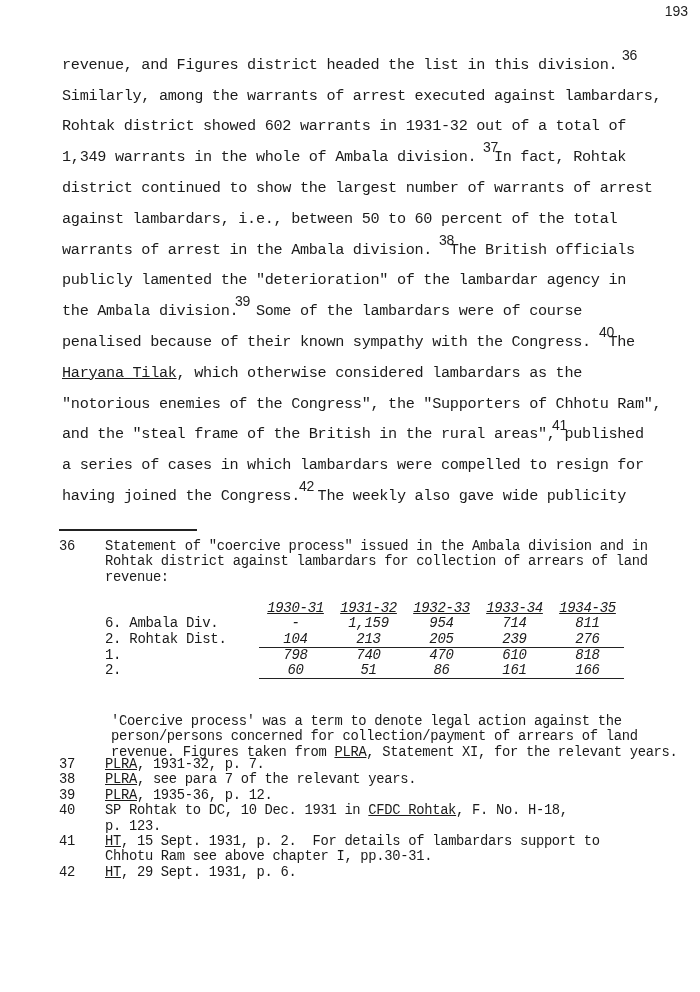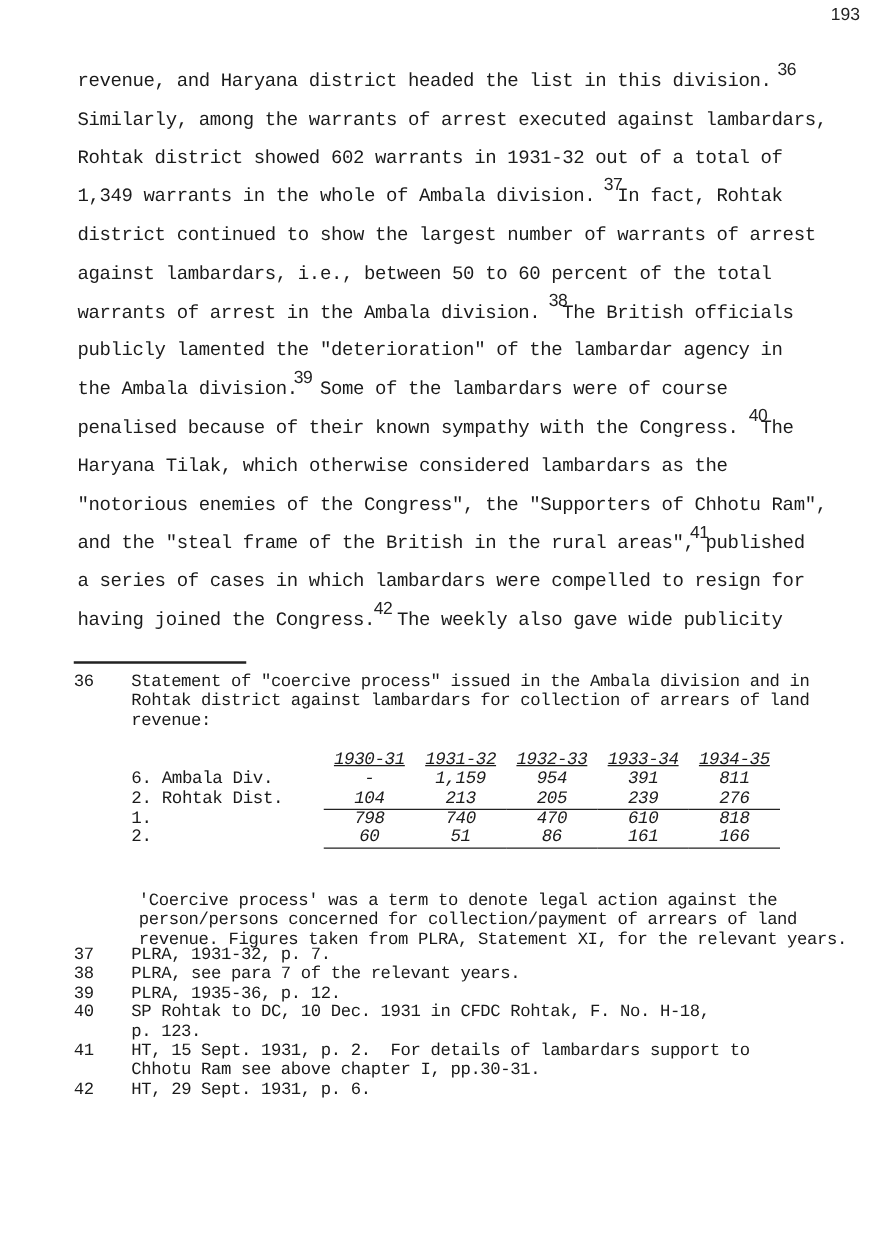--- a/index.html
+++ b/index.html
@@ -15,21 +15,21 @@
   .body-text { position: absolute; left: 62px; top: 44px; width: 630px; }
   .line {
     position: relative; height: 30.8px; font-size: 15.2px; line-height: 30.8px;
     white-space: pre; letter-spacing: -0.3px; color: #1b1b1b;
   }
   .line .txt { position: absolute; left: 0; bottom: 2px; line-height: 16px; }
   .sup {
     position: absolute; font-size: 14px; font-family: "Liberation Sans", sans-serif;
     line-height: 14px; top: 4px; color: #222;
   }
-  .ul { }
+  .ul { text-decoration: underline; }
   .rule {
     position: absolute; left: 59px; top: 529px; width: 138px; height: 0;
     border-top: 2px solid #222;
   }
   .notes { position: absolute; left: 59px; top: 539px; width: 620px; }
   .note { position: relative; font-size: 13.8px; line-height: 15.4px; letter-spacing: -0.3px; }
   .note .num { position: absolute; left: 0; top: 0; }
   .note .ntxt { margin-left: 46px; white-space: pre-wrap; }
   table.stats {
     position: absolute; left: 105px; top: 601px; border-collapse: collapse;
@@ -47,21 +47,21 @@
   .fn-list { position: absolute; left: 59px; top: 757px; width: 630px; }
 </style>
 </head>
 <body>
 
 <div class="page-number">193</div>
 
 <div class="body-text">
   <div class="line">
     <span class="sup" style="left:560px">36</span>
-    <span class="txt">revenue, and Haryana district headed the list in this division.</span>
+    <span class="txt">revenue, and Figures district headed the list in this division.</span>
   </div>
   <div class="line">
     <span class="txt">Similarly, among the warrants of arrest executed against lambardars,</span>
   </div>
   <div class="line">
     <span class="txt">Rohtak district showed 602 warrants in 1931-32 out of a total of</span>
   </div>
   <div class="line">
     <span class="sup" style="left:421px">37</span>
     <span class="txt">1,349 warrants in the whole of Ambala division.  In fact, Rohtak</span>
@@ -123,21 +123,21 @@
     <td class="num">1931-32</td>
     <td class="num">1932-33</td>
     <td class="num">1933-34</td>
     <td class="num">1934-35</td>
   </tr>
   <tr>
     <td class="lbl">6. Ambala Div.</td>
     <td class="num">-</td>
     <td class="num">1,159</td>
     <td class="num">954</td>
-    <td class="num">391</td>
+    <td class="num">714</td>
     <td class="num">811</td>
   </tr>
   <tr class="under">
     <td class="lbl">2. Rohtak Dist.</td>
     <td class="num">104</td>
     <td class="num">213</td>
     <td class="num">205</td>
     <td class="num">239</td>
     <td class="num">276</td>
   </tr>

